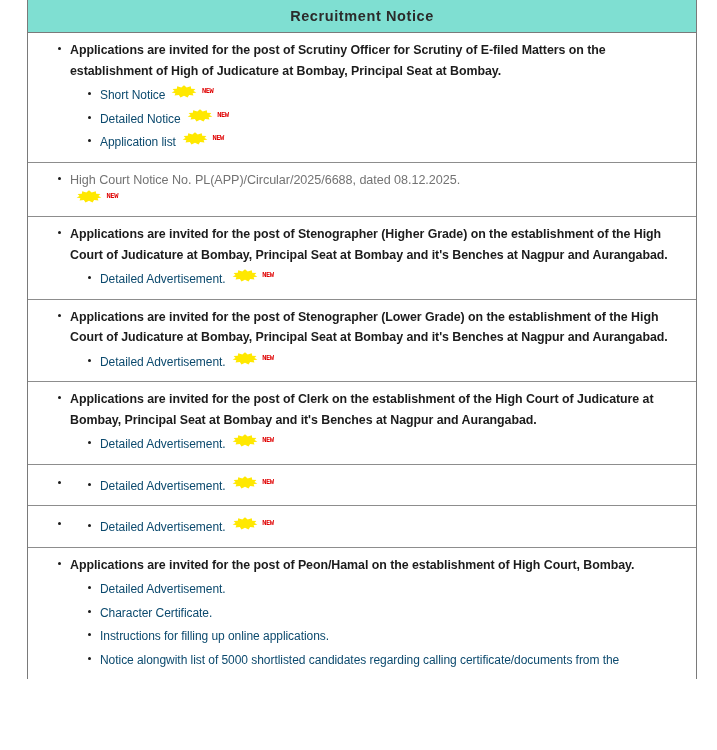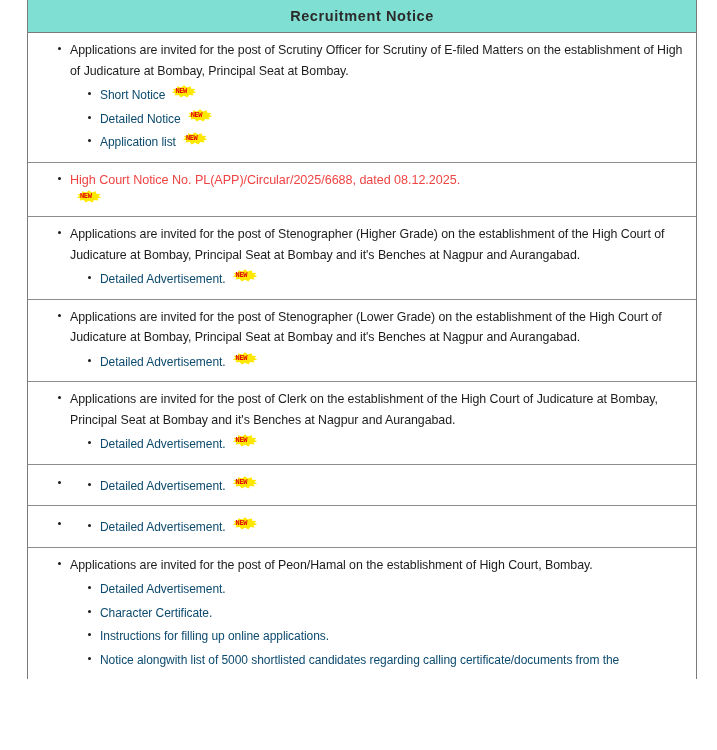--- a/index.html
+++ b/index.html
@@ -55,29 +55,29 @@
     position: absolute;
     left: 20px;
     top: 7px;
     width: 3px; height: 3px;
     background: #1a1a1a;
     border-radius: 50%;
   }
 
   .main-text {
     font-size: 12.4px;
-    font-weight: normal;
+    font-weight: bold;
     color: #1c1c1c;
     line-height: 20.5px;
     display: block;
     letter-spacing: -0.05px;
   }
   .main-text.link-style {
     font-weight: normal;
-    color: #ef4444;
+    color: #737373;
     font-size: 12.6px;
   }
 
   ul.lvl2 {
     list-style: none;
     margin: 2px 0 0 0;
     padding: 0;
   }
   ul.lvl2 > li.sub-item {
     position: relative;
@@ -110,24 +110,24 @@
     margin-left: 6px;
     vertical-align: 1px;
   }
   .new-badge .burst {
     position: absolute;
     left: 0; top: 0;
     width: 26px; height: 13px;
   }
   .new-badge .nlabel {
     position: absolute;
-    left: 4px; top: 0;
+    left: 16px; top: 0;
     width: 26px; height: 13px;
     line-height: 13px;
-    text-align: left;
+    text-align: right;
     font-family: "DejaVu Sans Mono", monospace;
     font-size: 7px;
     font-weight: bold;
     color: #e00000;
     letter-spacing: -0.4px;
   }
 </style>
 </head>
 <body>
 

